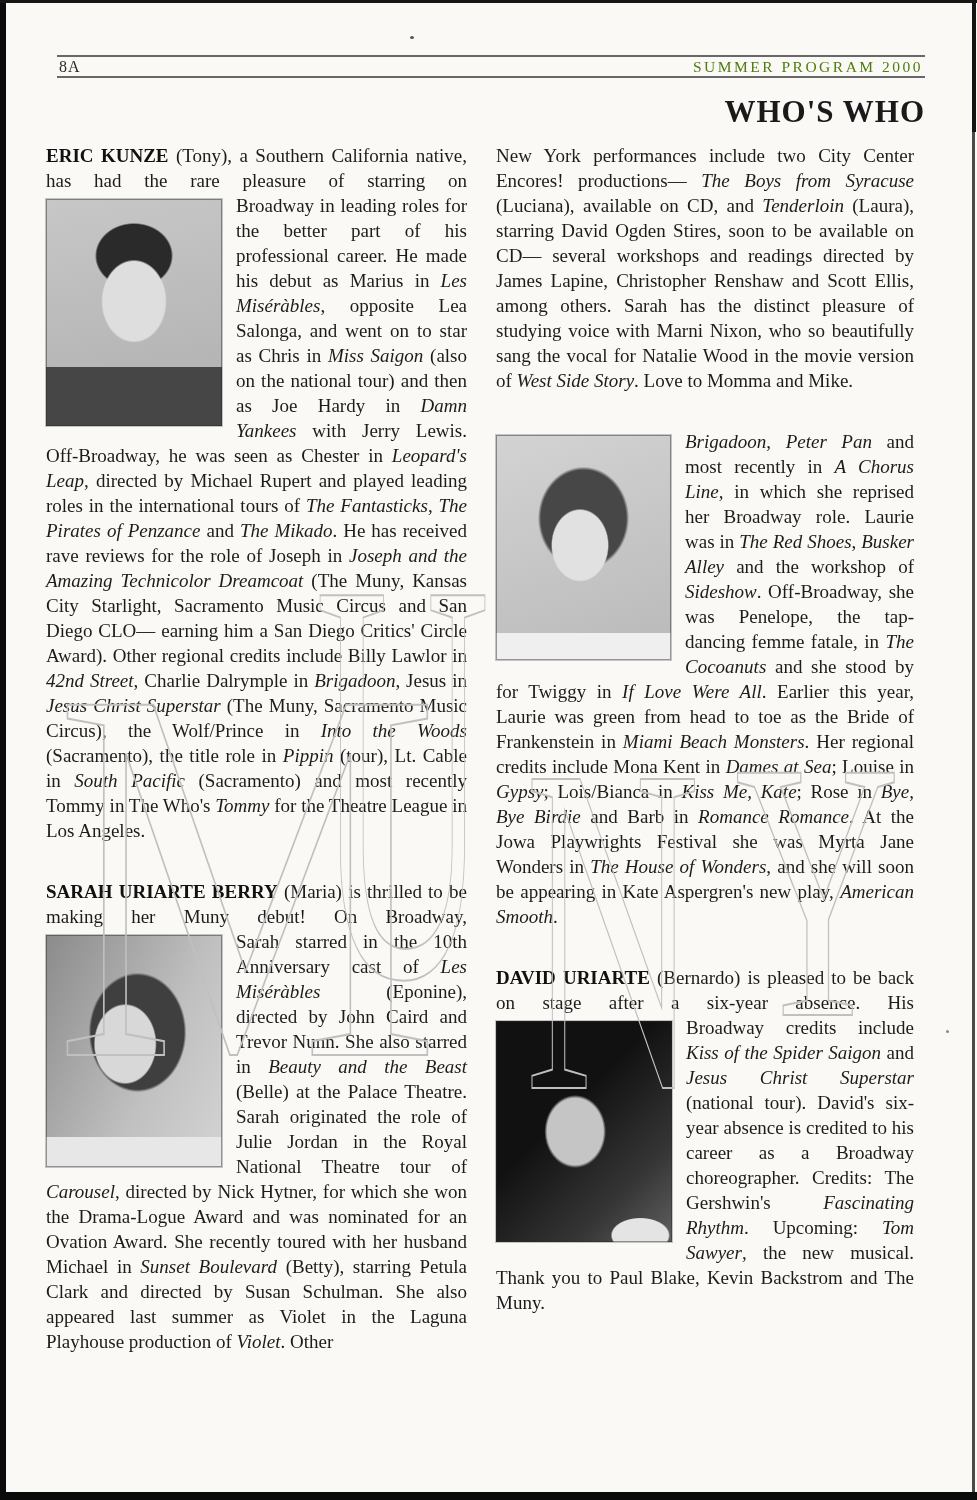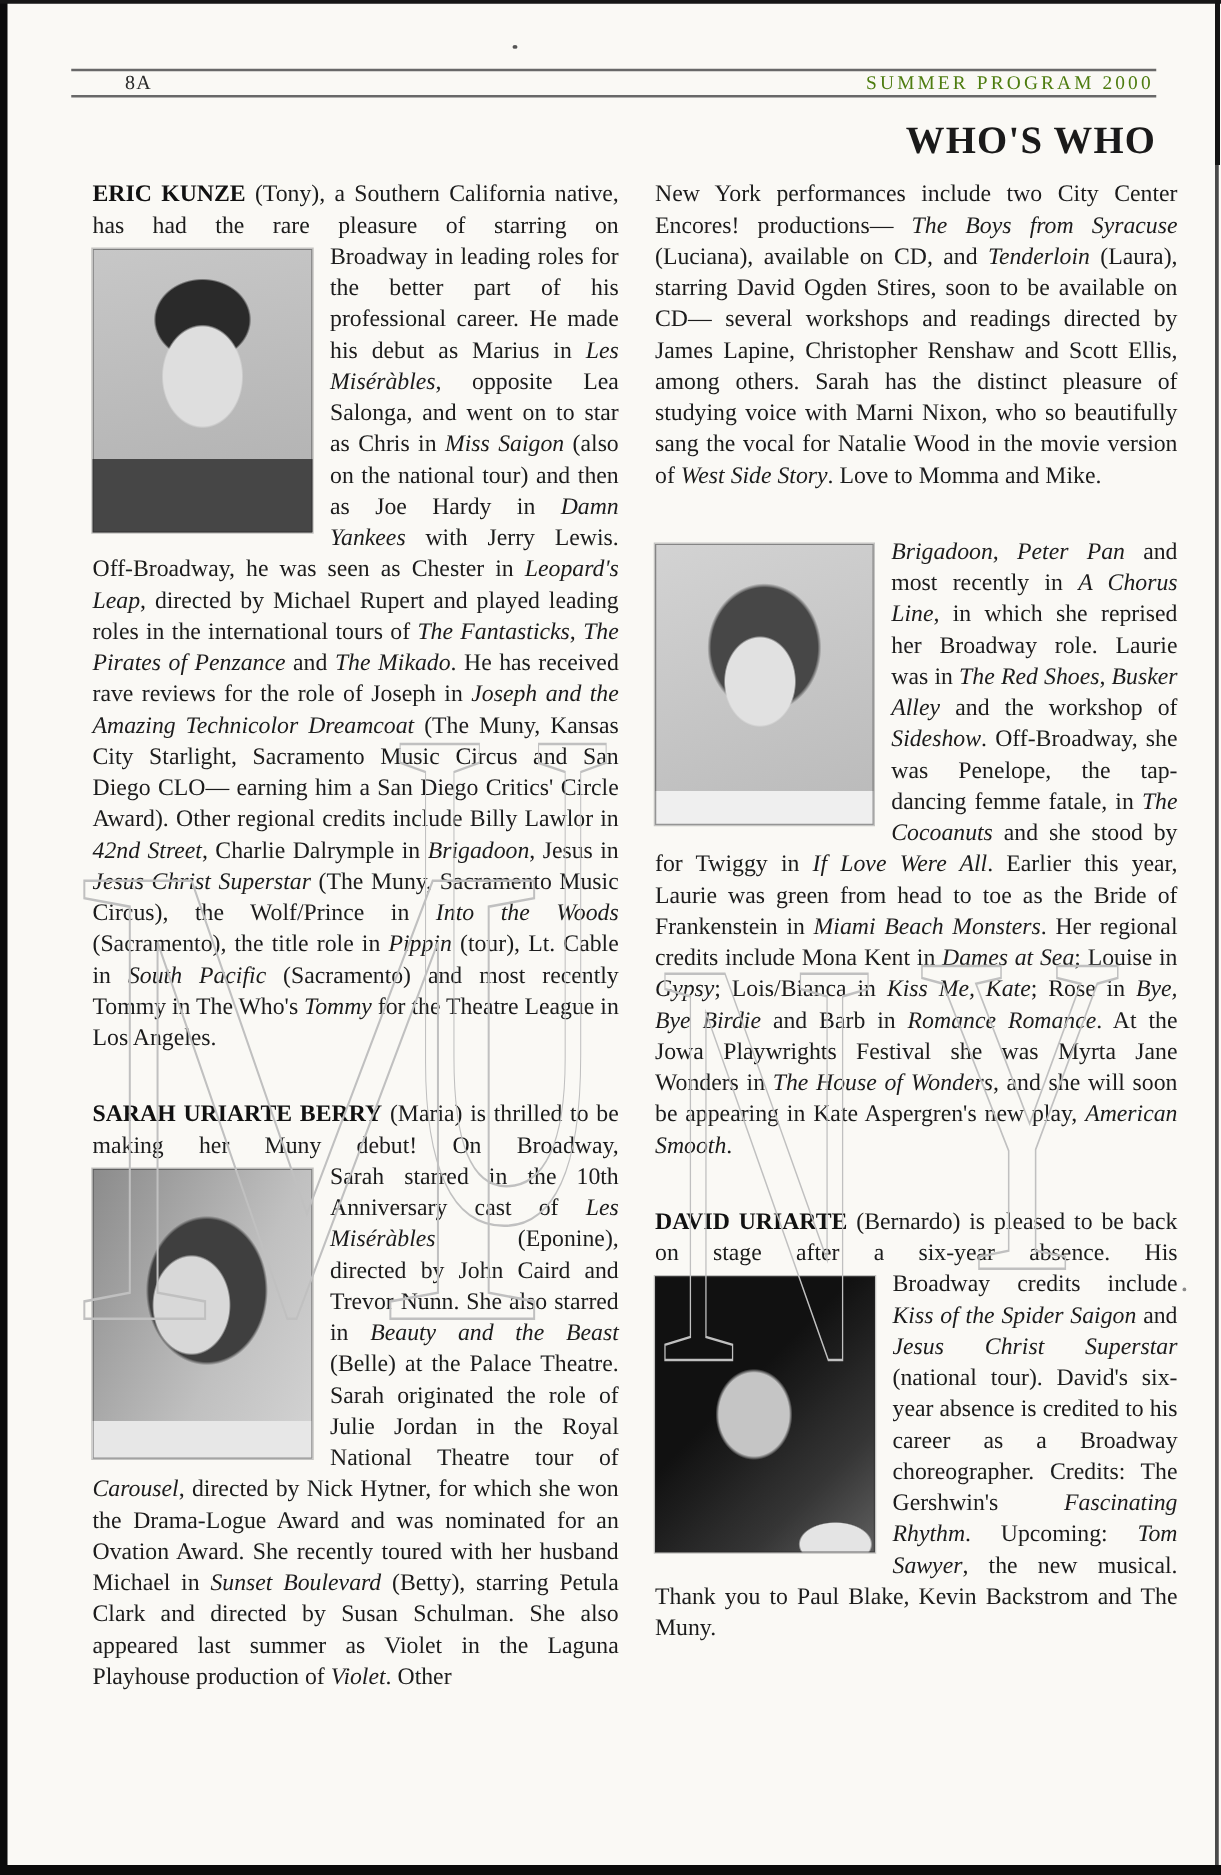--- a/index.html
+++ b/index.html
@@ -18,32 +18,32 @@
   .speck{position:absolute;border-radius:50%;background:#555;}
   .speck.s1{left:410px;top:36px;width:4px;height:3px;}
   .speck.s2{left:946px;top:1030px;width:3px;height:3px;background:#8a8a8a;}
 
   
   header{
     position:absolute;left:57px;top:55px;width:868px;
     border-top:2px solid #686868;border-bottom:2px solid #686868;
     box-sizing:border-box;padding:1px 2px;
   }
-  .hrow{display:flex;justify-content:space-between;align-items:baseline;line-height:17px;margin-left:41px;}
+  .hrow{display:flex;justify-content:space-between;align-items:baseline;line-height:17px;}
   .folio{font-size:16px;letter-spacing:1px;color:#2a2a2a;}
   .issue{font-size:15.5px;letter-spacing:2.5px;color:#4d7c0f;}
 
   h1.page-title{
     position:absolute;left:57px;top:94px;width:868px;margin:0;
     text-align:right;font-size:31px;font-weight:bold;color:#1a1a1a;letter-spacing:1px;
   }
 
   
   .content{
-    position:absolute;left:74px;top:143px;width:868px;
+    position:absolute;left:46px;top:143px;width:868px;
     display:flex;gap:29px;align-items:flex-start;
   }
   .col{font-size:19px;line-height:25px;}
   .col-left{width:421px;}
   .col-right{width:418px;}
   .col p{margin:0;text-align:justify;}
   .lead{text-align:justify;text-align-last:justify;}
   section.bio + section.bio, section.bio + .cont-wrap, .cont-wrap + section.bio{margin-top:36px;}
   .rest::after{content:"";display:block;clear:both;}
   b{color:#111;}

